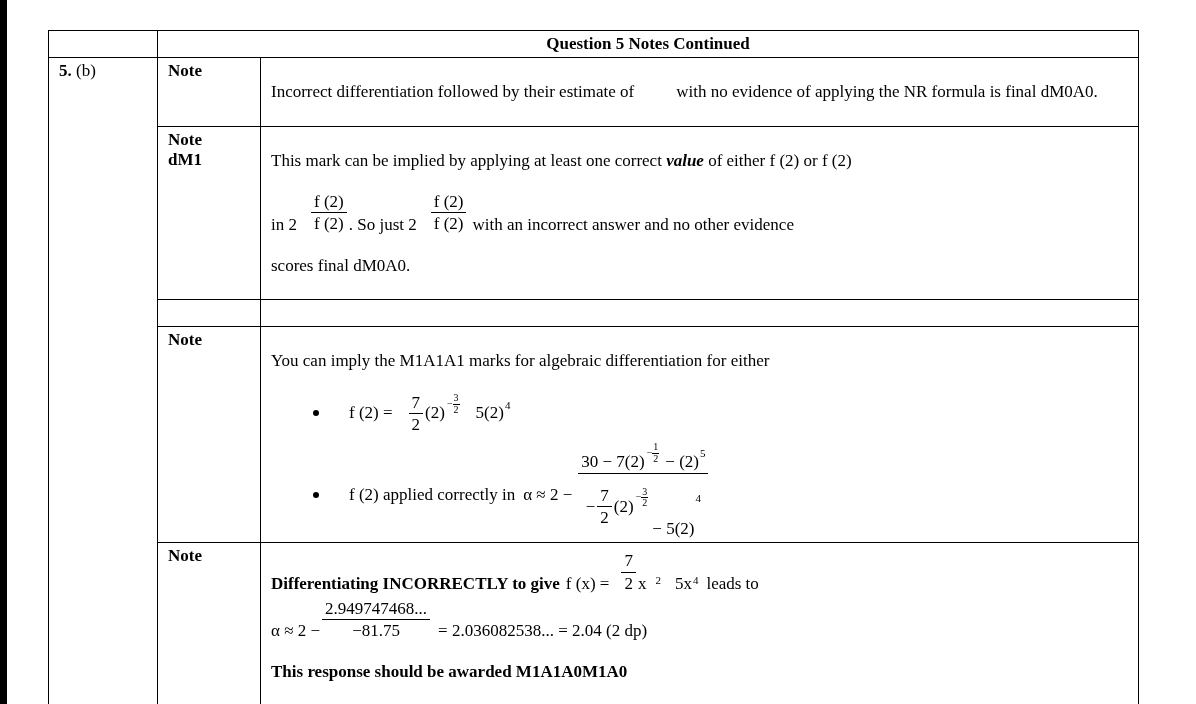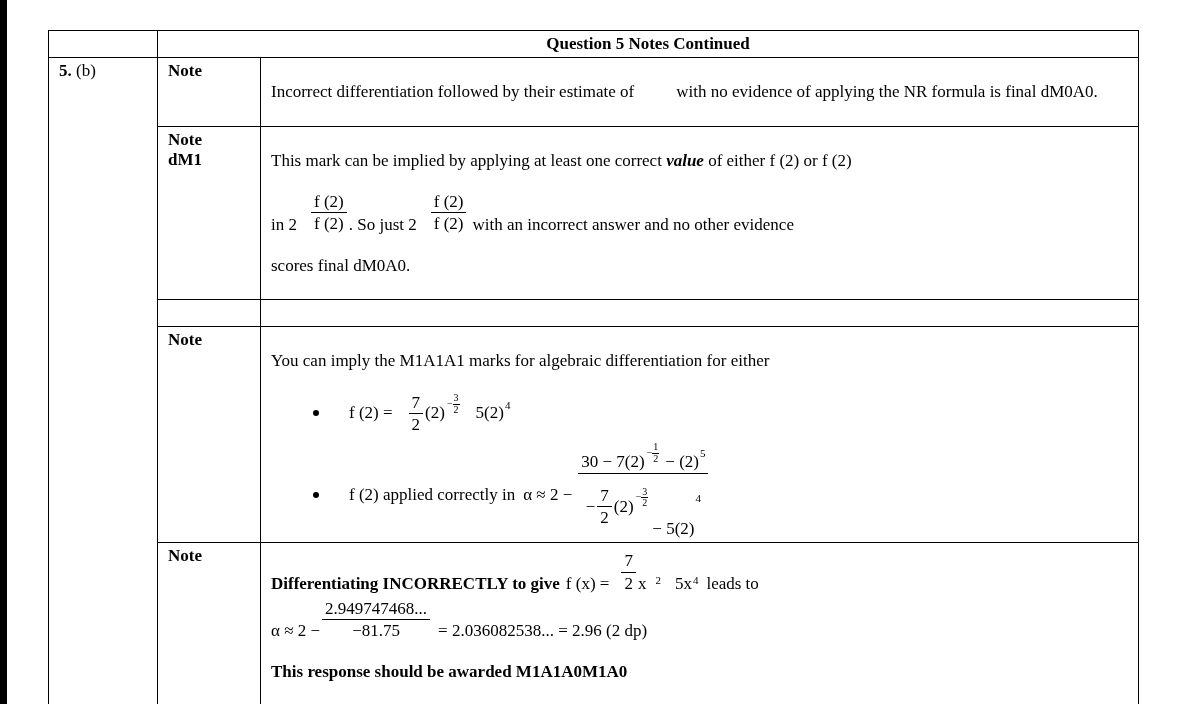--- a/index.html
+++ b/index.html
@@ -198,20 +198,20 @@
         <span>5x</span>
             <span class="sup">4</span>
         <span class="ml8">leads to</span>
       </div>
       <div class="mathline">
         <span>α ≈ 2 −</span>
         <span class="frac">
           <span class="num">2.949747468...</span>
           <span class="den">−81.75</span>
         </span>
-        <span class="ml6">= 2.036082538... = 2.96 (2 dp)</span>
+        <span class="ml6">= 2.036082538... = 2.04 (2 dp)</span>
       </div>
       <p class="b">This response should be awarded M1A1A0M1A0</p>
     </td>
   </tr>
 
   </tbody>
 </table>
 
 </body></html>

